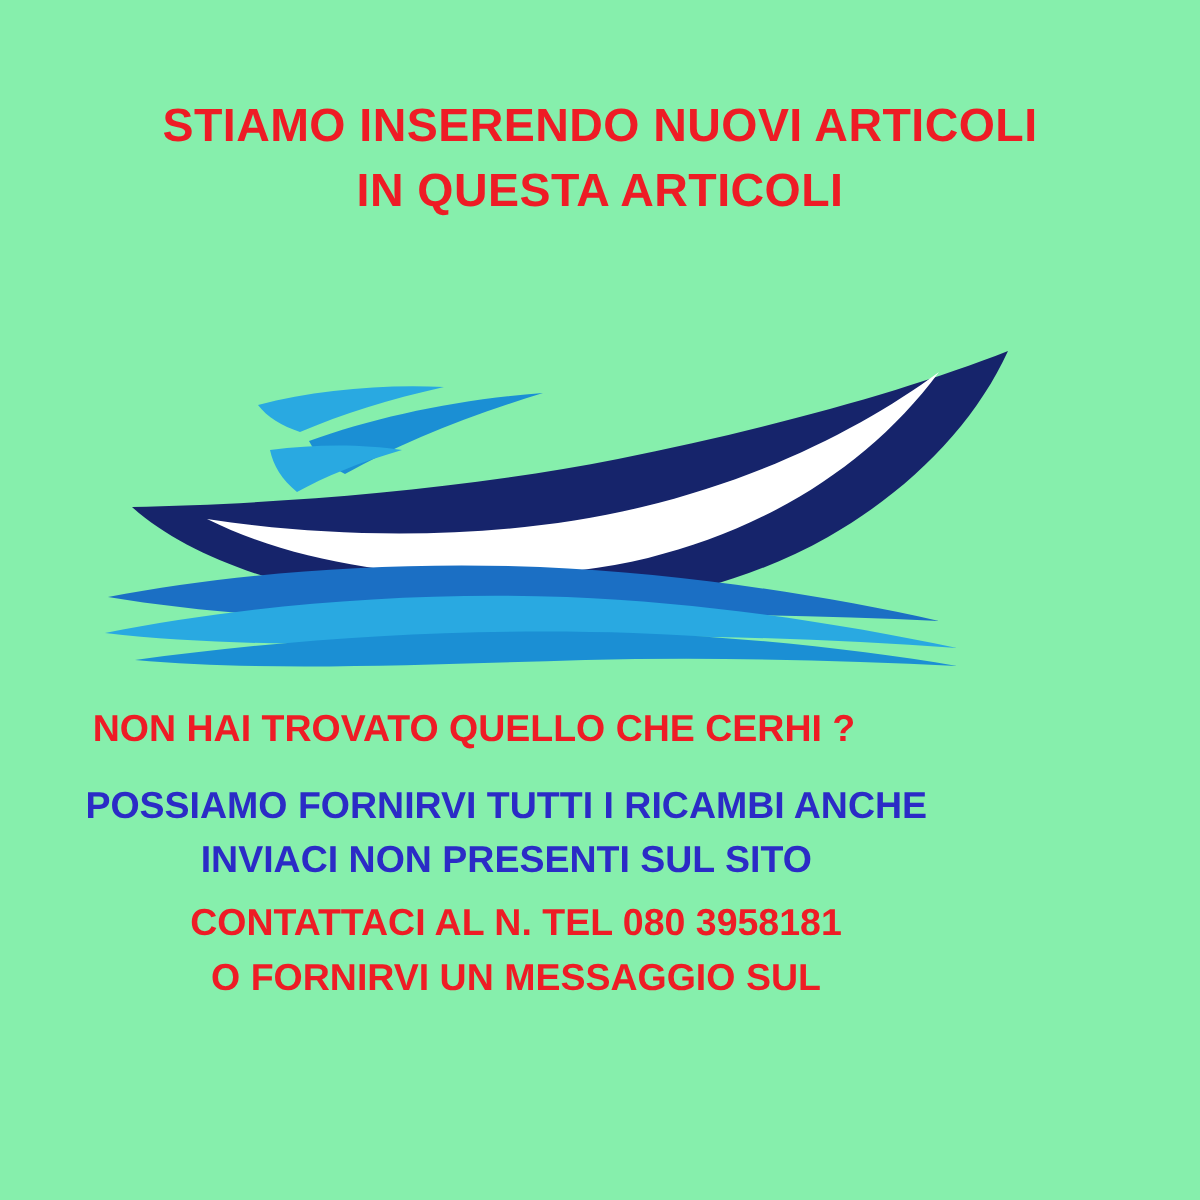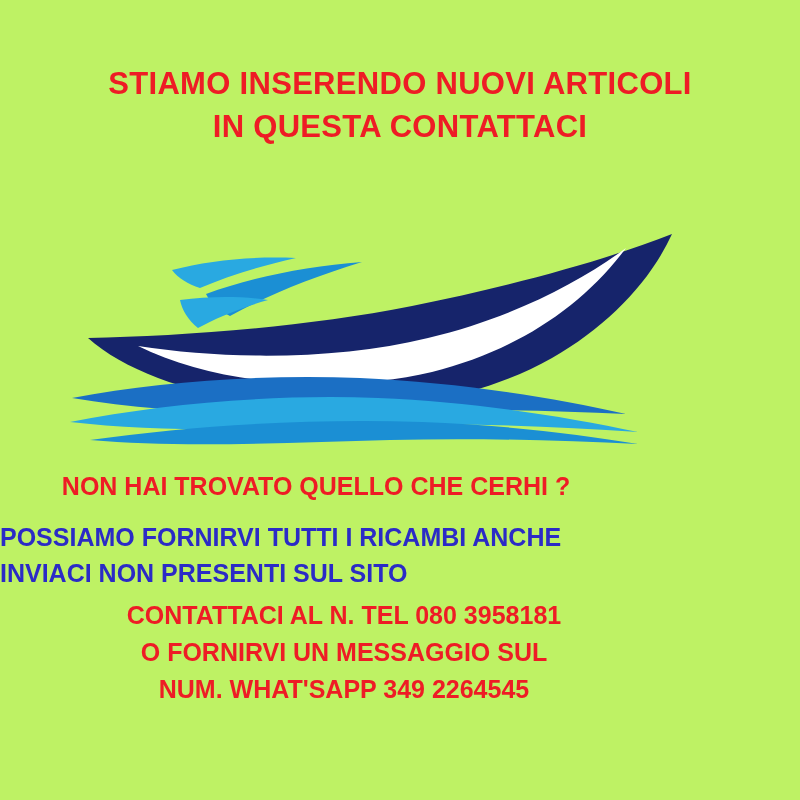--- a/index.html
+++ b/index.html
@@ -10,21 +10,21 @@
     width: 800px;
     height: 800px;
     background: #ffffff;
     font-family: "Liberation Sans", sans-serif;
     overflow: hidden;
   }
   .banner {
     position: relative;
     width: 800px;
     height: 800px;
-    background: #bef264;
+    background: #86efac;
     box-sizing: border-box;
   }
 
   
   .headline {
     position: absolute;
     top: 62px;
     left: 0;
     width: 800px;
     text-align: center;
@@ -65,20 +65,21 @@
     font-size: 25px;
     line-height: 32px;
     white-space: nowrap;
   }
 
   .blue-block {
     position: absolute;
     top: 519px;
     left: 0;
     width: 675px;
+    text-align: center;
     color: #2b2bc6;
     font-weight: bold;
     font-size: 25px;
     line-height: 36px;
   }
   .blue-block .line {
     display: block;
     white-space: nowrap;
   }
 
@@ -98,21 +99,21 @@
     white-space: nowrap;
   }
 </style>
 </head>
 <body>
 
 <div class="banner">
 
   <div class="headline">
     <span class="line">STIAMO INSERENDO NUOVI ARTICOLI</span>
-    <span class="line">IN QUESTA CONTATTACI</span>
+    <span class="line">IN QUESTA ARTICOLI</span>
   </div>
 
   <div class="logo-wrap">
     <svg viewBox="0 0 680 290" xmlns="http://www.w3.org/2000/svg" aria-hidden="true">
 
       <path d="M112 110 C150 100 195 96 236 98 C200 106 168 116 140 128 C128 124 118 118 112 110 Z" fill="#29a9e1"></path>
       <path d="M146 134 C190 118 246 106 302 102 C250 118 206 136 170 156 C158 150 150 142 146 134 Z" fill="#1b8fd4"></path>
       <path d="M120 140 C150 136 182 136 208 140 C180 148 156 158 138 168 C128 160 122 150 120 140 Z" fill="#29a9e1"></path>
 
       <path d="M28 178
@@ -150,16 +151,15 @@
   <div class="q-line">NON HAI TROVATO QUELLO CHE CERHI ?</div>
 
   <div class="blue-block">
     <span class="line">POSSIAMO FORNIRVI TUTTI I RICAMBI ANCHE</span>
     <span class="line">INVIACI NON PRESENTI SUL SITO</span>
   </div>
 
   <div class="red-block">
     <span class="line">CONTATTACI AL N. TEL 080 3958181</span>
     <span class="line">O FORNIRVI UN  MESSAGGIO SUL</span>
-    <span class="line">NUM. WHAT'SAPP  349 2264545</span>
   </div>
 
 </div>
 
 </body></html>

